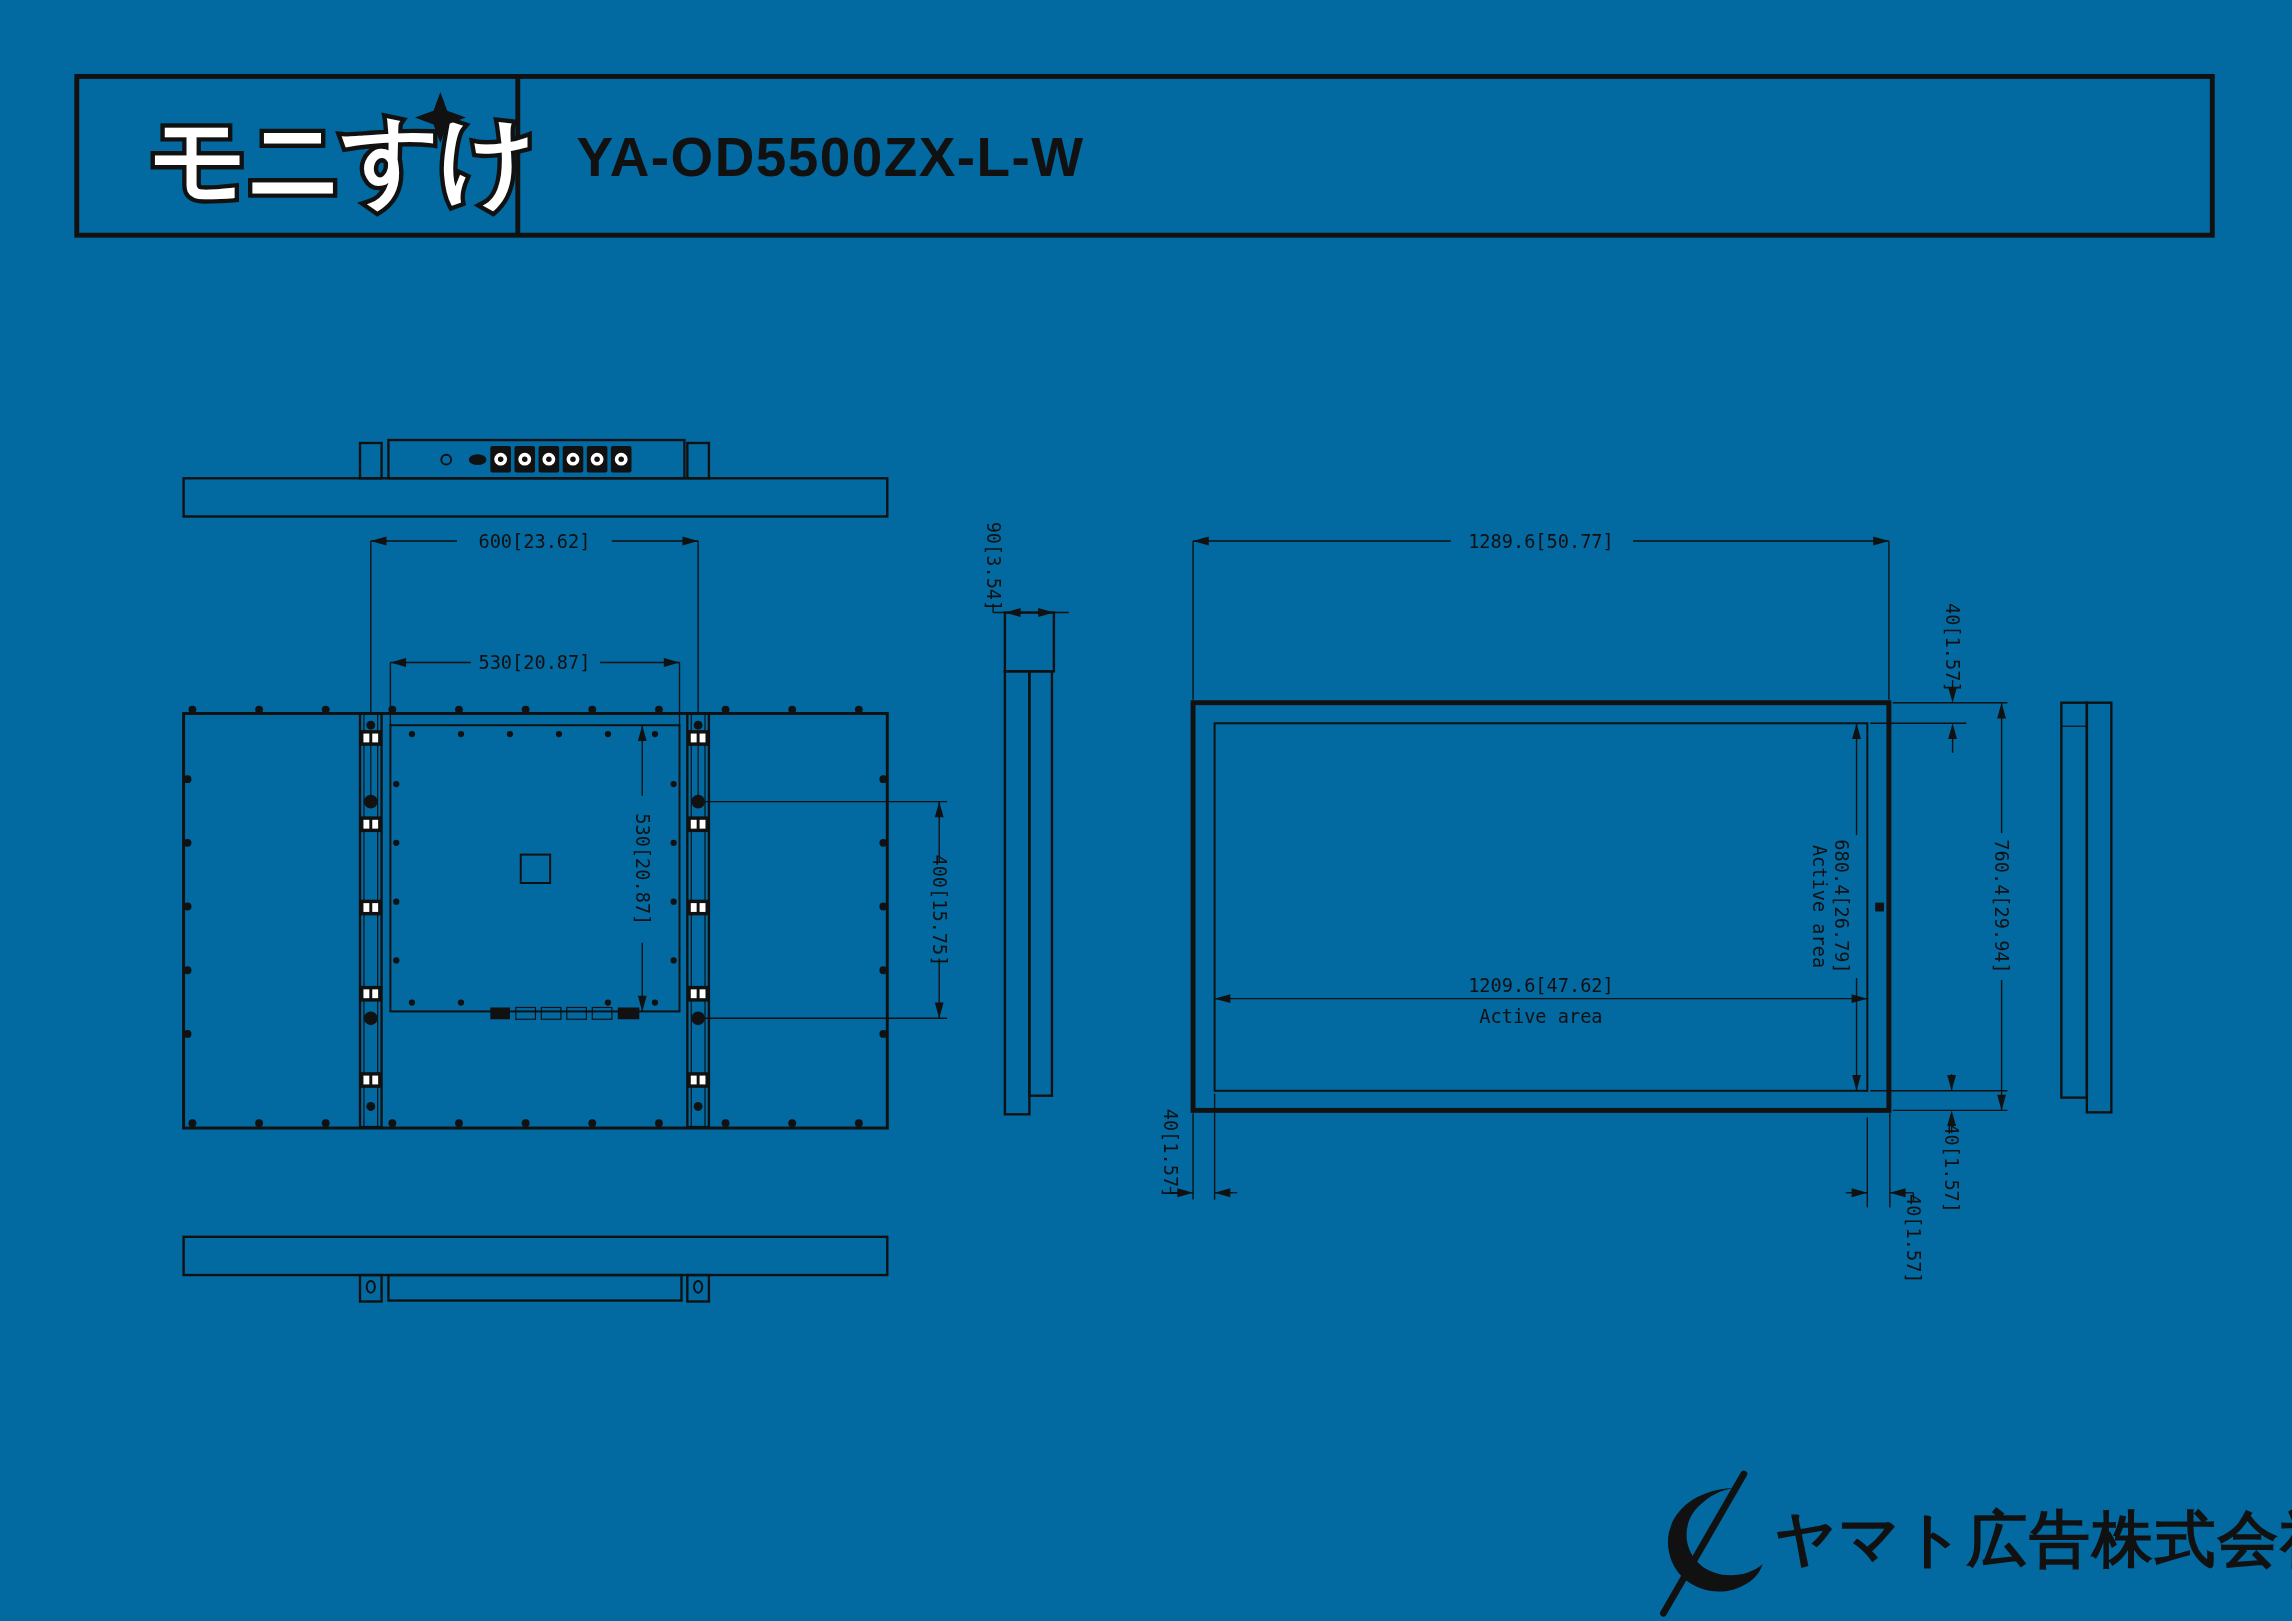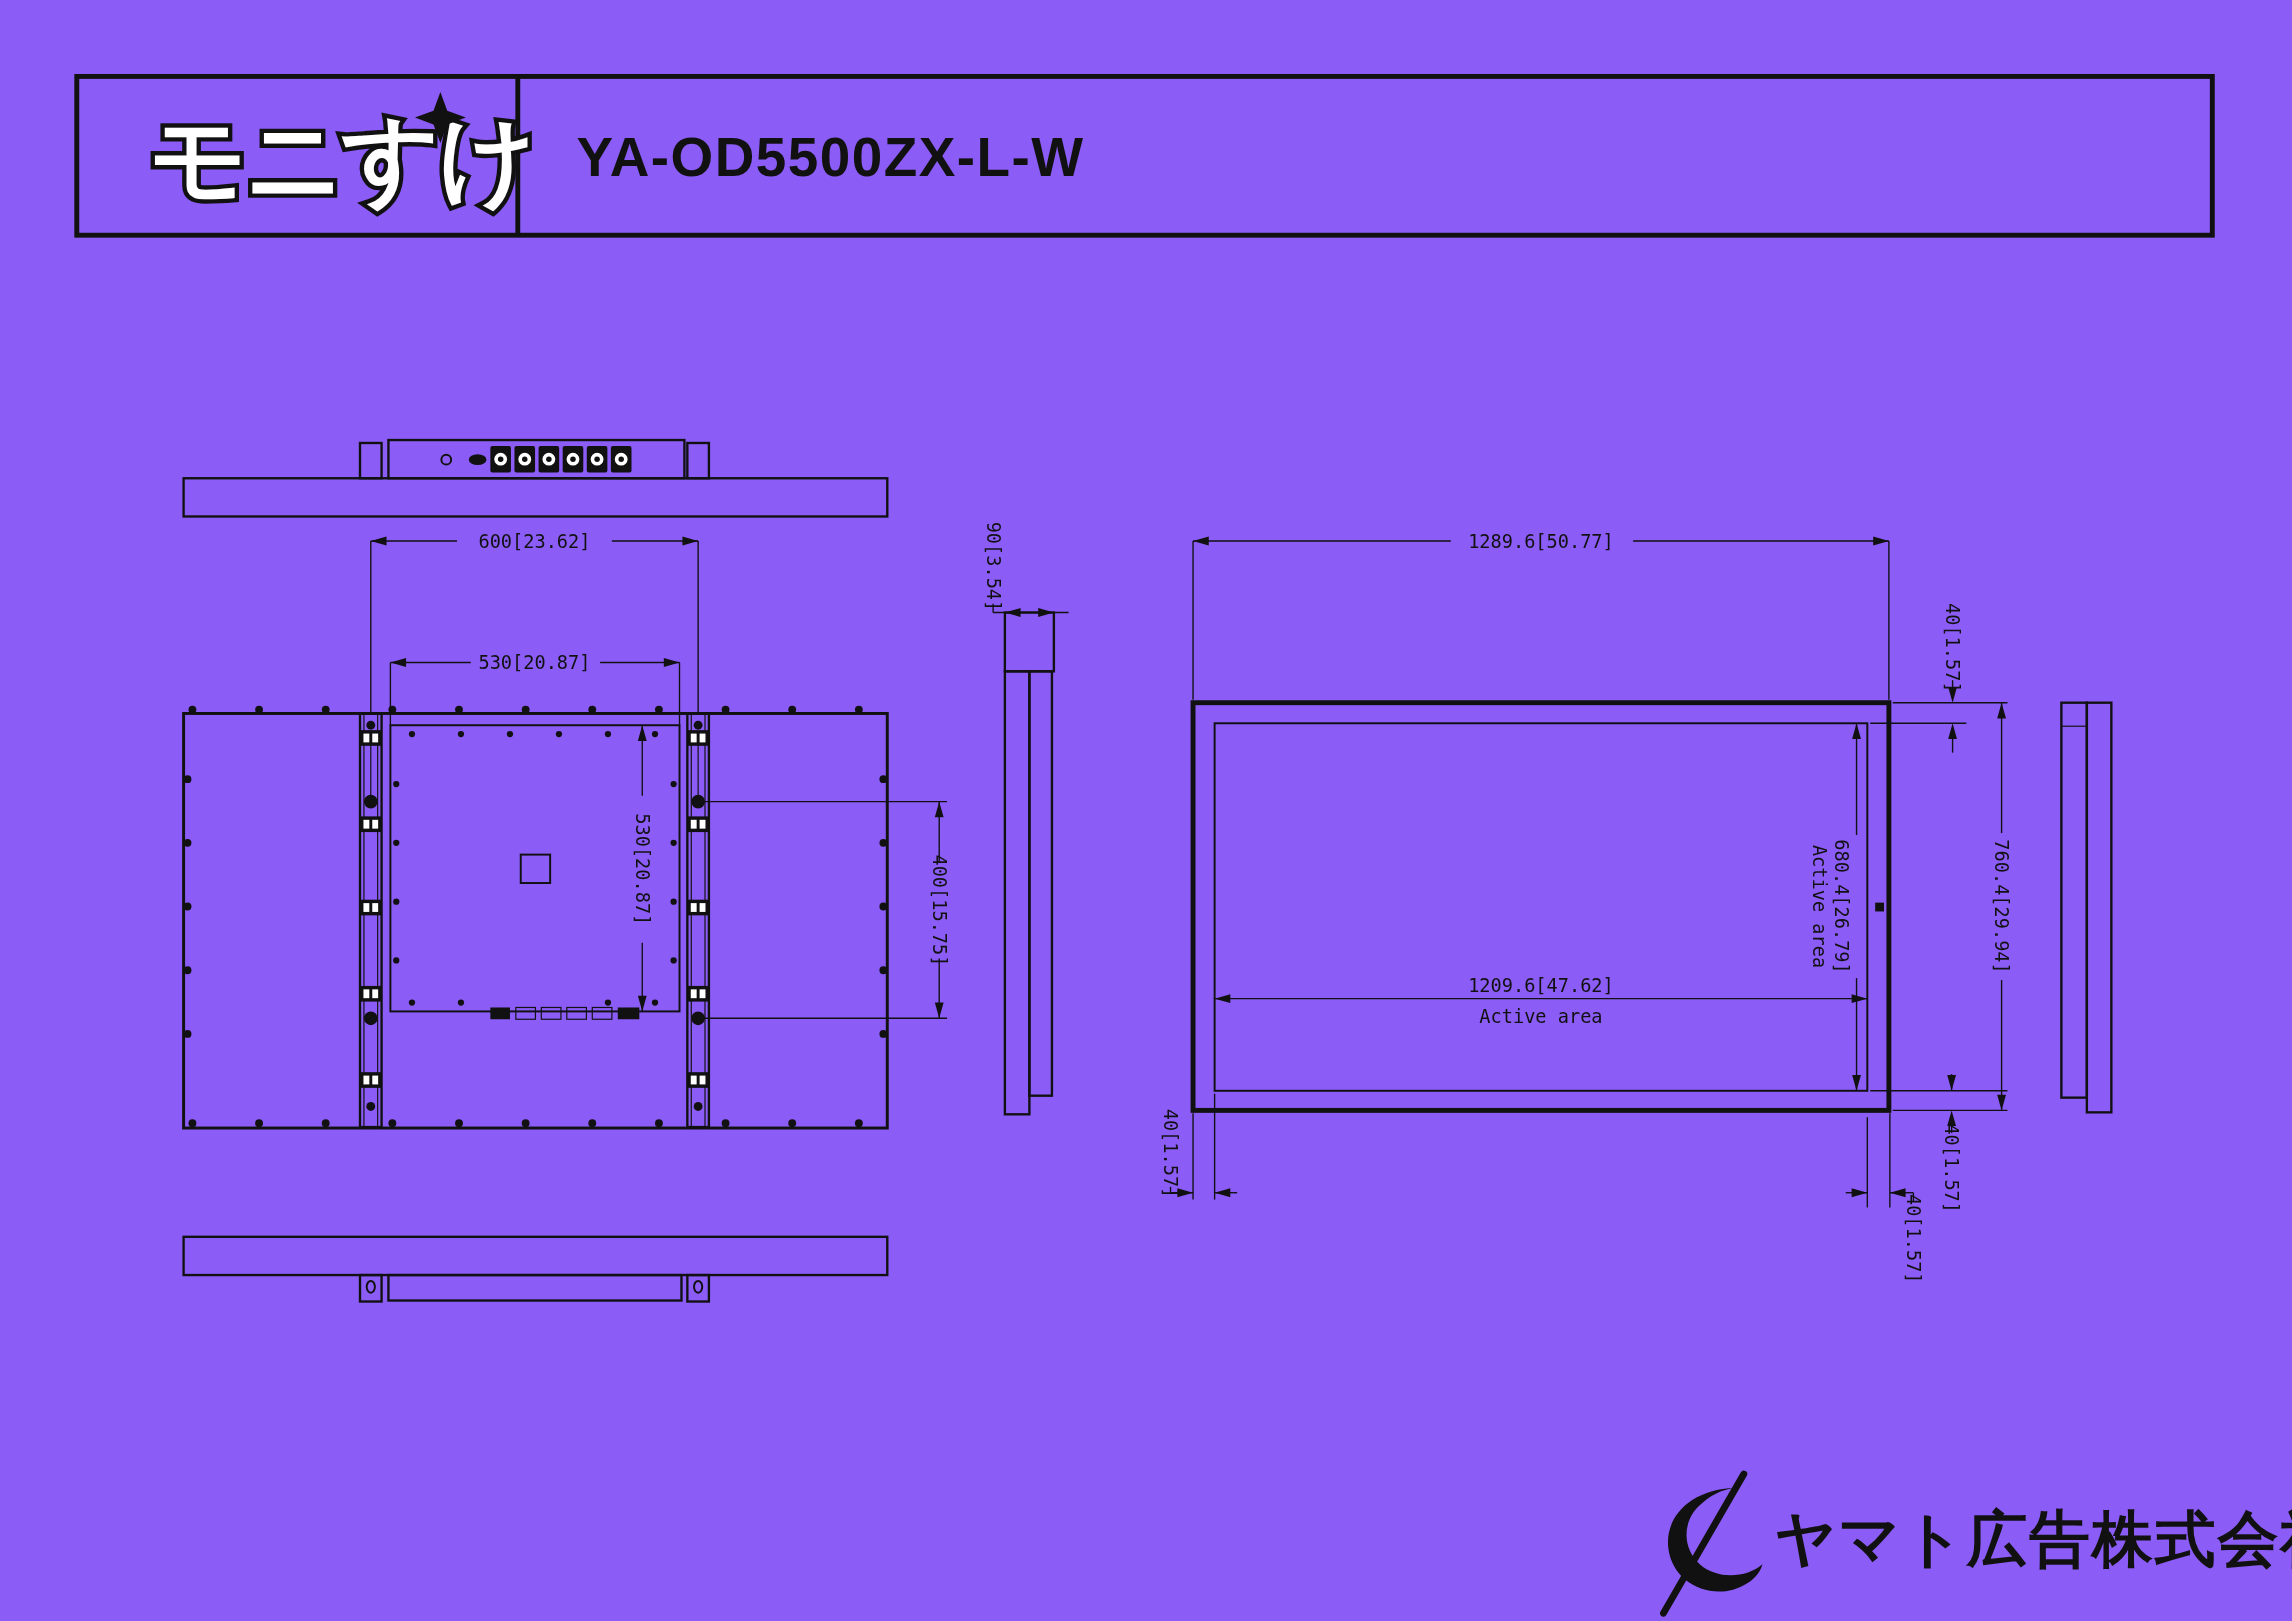--- a/index.html
+++ b/index.html
@@ -1,16 +1,16 @@
 <!DOCTYPE html>
 <html><head>
 <meta charset="utf-8">
 <style>
   html,body{margin:0;padding:0;background:#fff;}
-  .page{width:2293px;height:1621px;position:relative;background:#8b5cf6;}
+  .page{width:2293px;height:1621px;position:relative;background:#0369a1;}
   svg{display:block;}
   .s1{fill:none;stroke:#111;stroke-width:2.4;}
   .s2{fill:none;stroke:#111;stroke-width:3;}
   .s3{fill:none;stroke:#111;stroke-width:5;}
   .s4{fill:none;stroke:#111;stroke-width:2;}
   .s5{fill:none;stroke:#111;stroke-width:1.2;}
   .ln{stroke:#111;stroke-width:1.4;fill:none;}
   .ah{fill:#111;stroke:none;}
   .dot{fill:#111;stroke:none;}
   .blk{fill:#111;stroke:none;}

